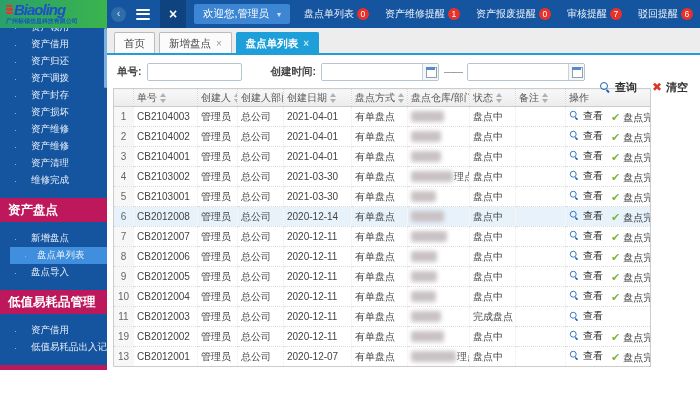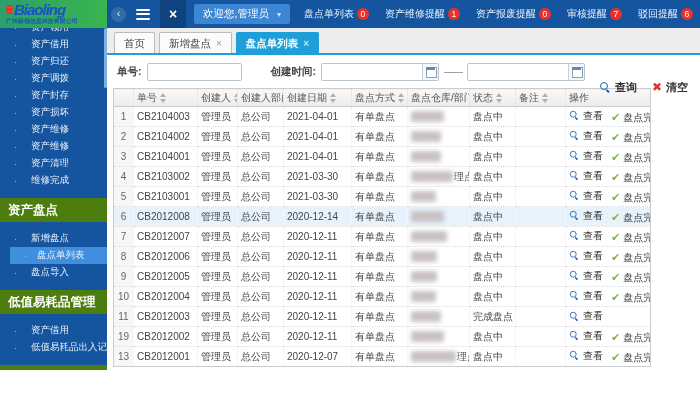--- a/index.html
+++ b/index.html
@@ -35,21 +35,21 @@
 
   
   #sidebar { position:absolute; left:0; top:28px; width:107px; bottom:0; background:#15549e; overflow:hidden; }
   #sidebar::after { content:""; position:absolute; right:0; top:0; width:3px; height:60px; background:#7fb0e2; border-radius:2px; }
   .side-item { display:flex; align-items:center; height:17px; padding-left:14px; font-size:9.5px;
     color:#e8f0fa; cursor:pointer; white-space:nowrap; }
   .side-item .dot { color:#9dbfe4; margin-right:14px; font-size:9px; }
   .side-item.active { background:#3f8fde; margin-left:10px; padding-left:14px; }
   .side-item.active .dot { margin-right:10px; }
   .side-item.clipped { margin-top:-9px; }
-  .side-section { height:24px; line-height:24px; background:#4d7c0f; color:#fff; font-size:12.5px;
+  .side-section { height:24px; line-height:24px; background:#be185d; color:#fff; font-size:12.5px;
     font-weight:bold; padding-left:8px; margin:9px 0 8px 0; cursor:pointer; white-space:nowrap; }
 
   
   #content { position:absolute; left:107px; top:28px; right:0; bottom:0; background:#fff; }
 
   
   #tabbar { height:27px; background:#ededed; border-bottom:2px solid #1e9fd9; display:flex;
     align-items:flex-end; padding-left:7px; gap:4px; }
   .tab { height:21px; line-height:19px; padding:0 9px; font-size:10.5px; color:#444; background:#fbfbfb;
     border:1px solid #bbb; border-bottom:none; border-radius:2px 2px 0 0; cursor:pointer; display:flex; align-items:center; gap:5px; }

